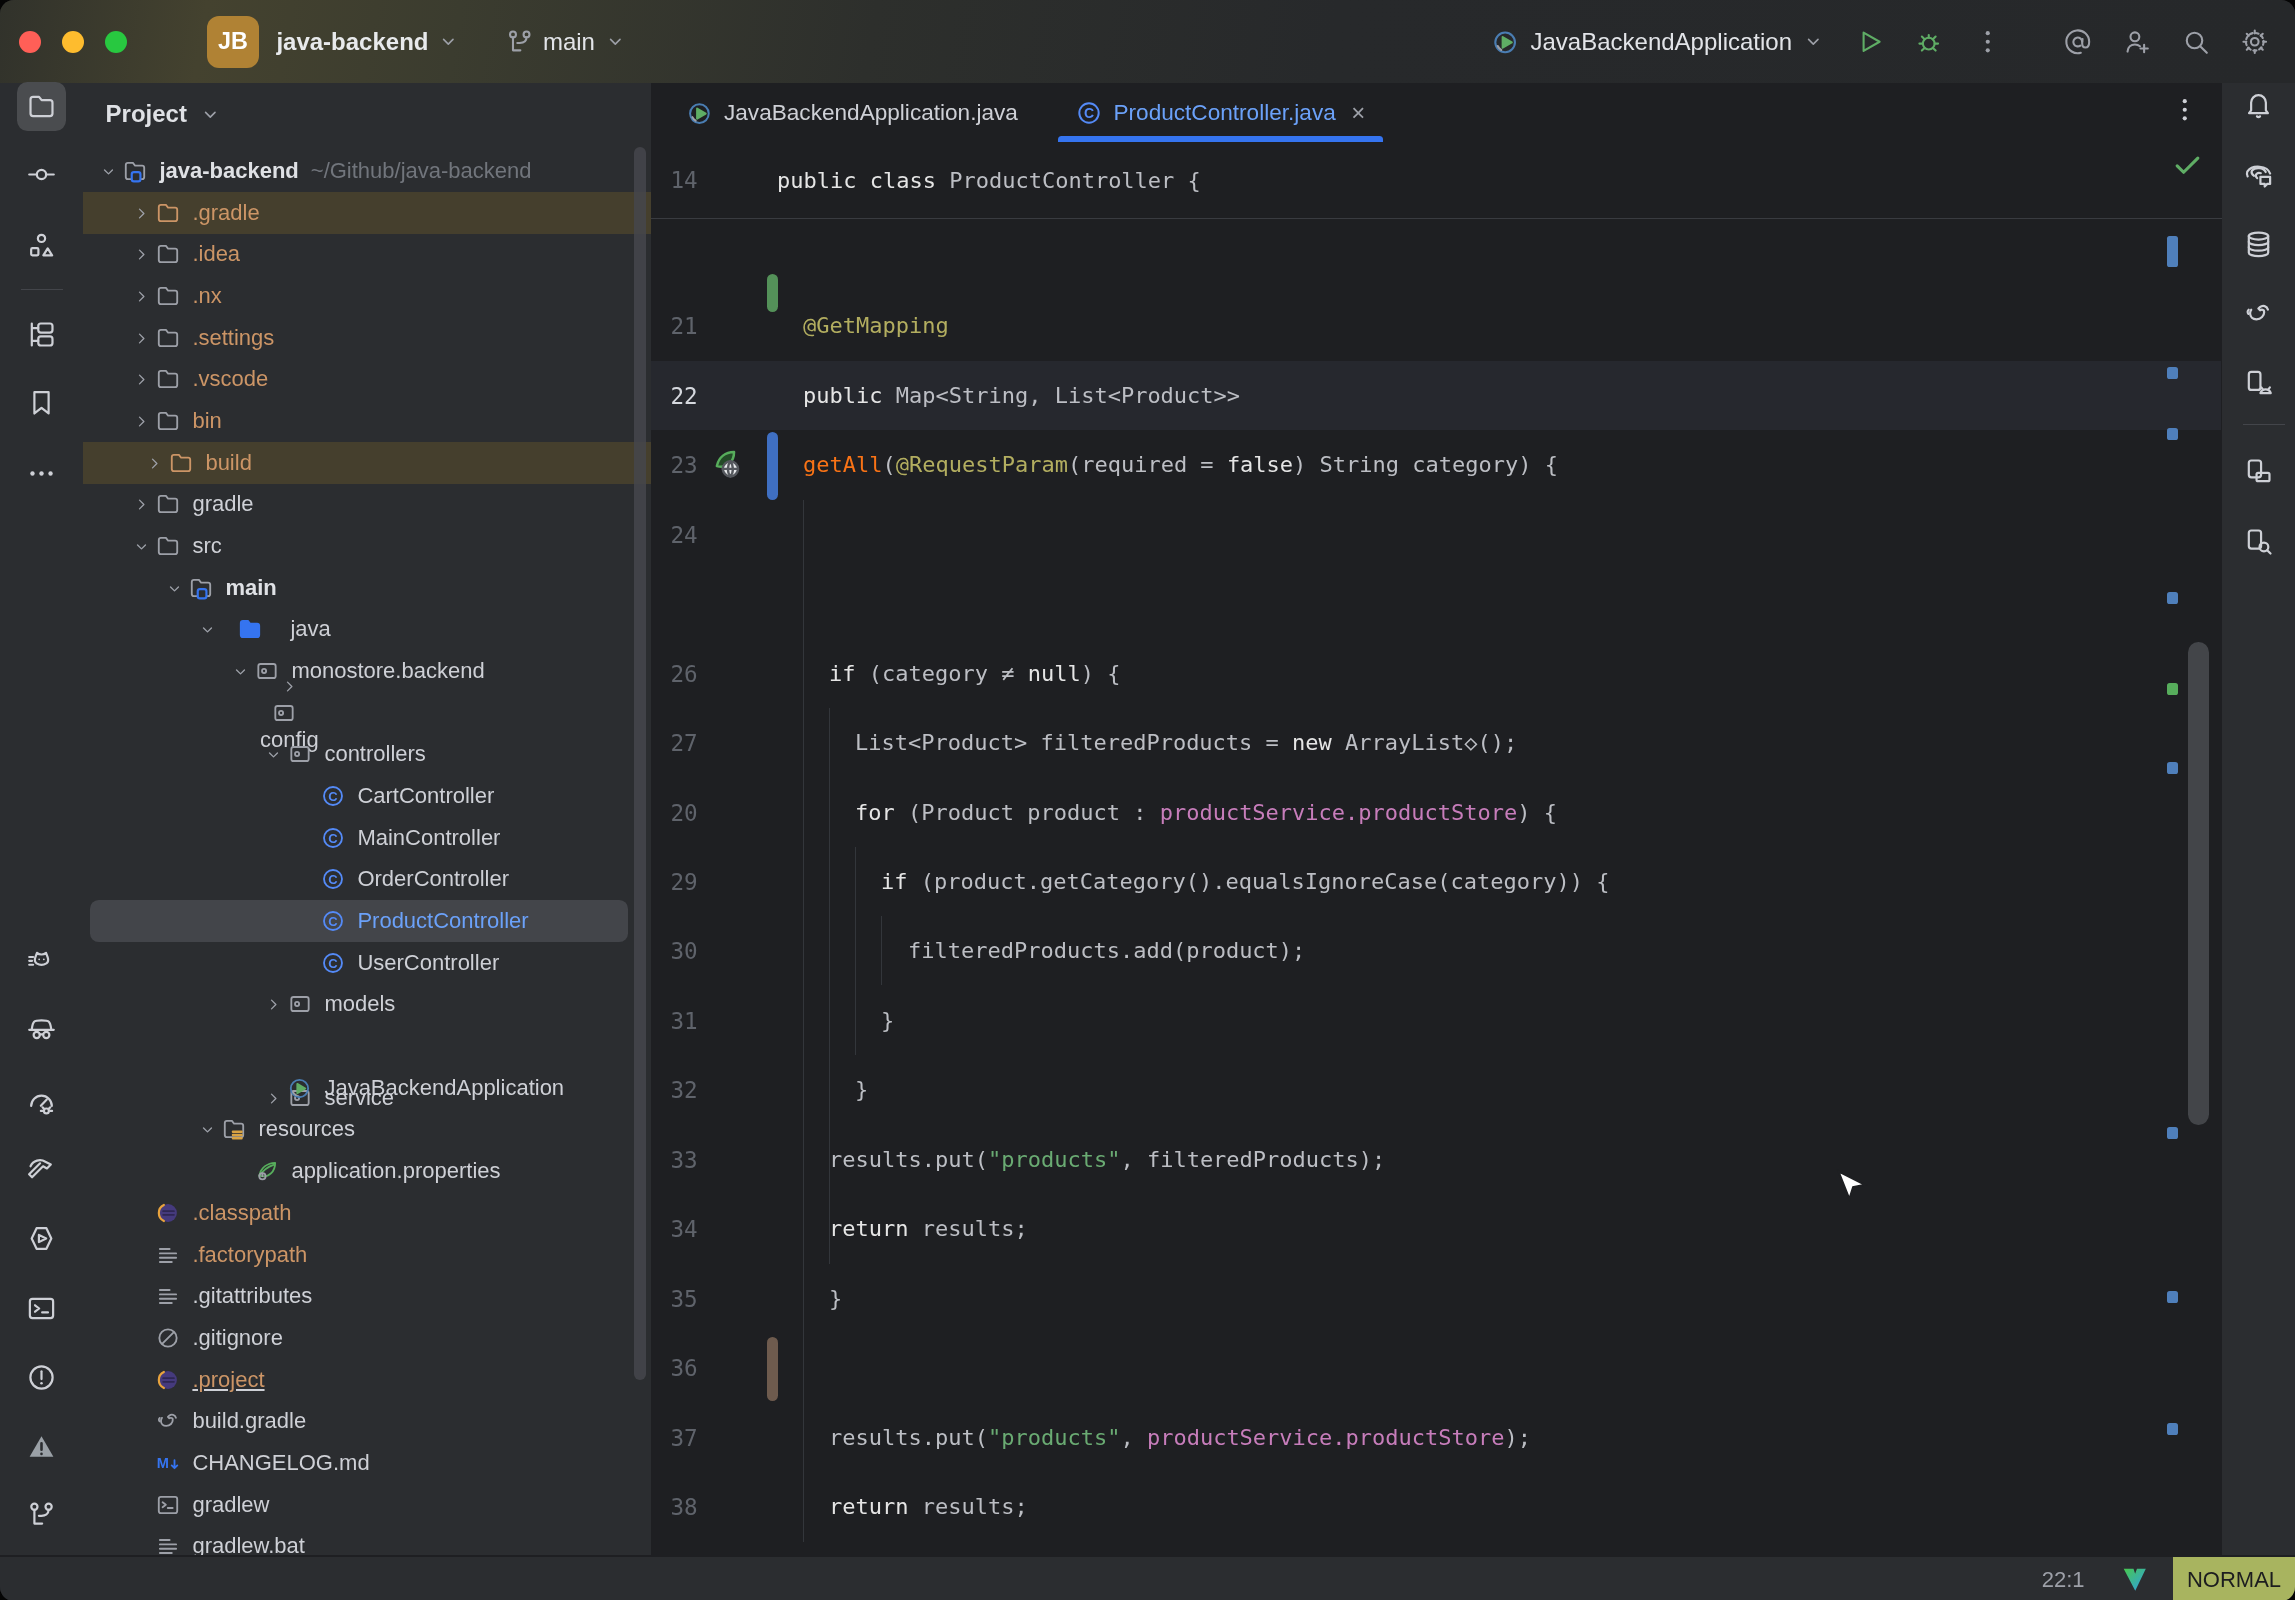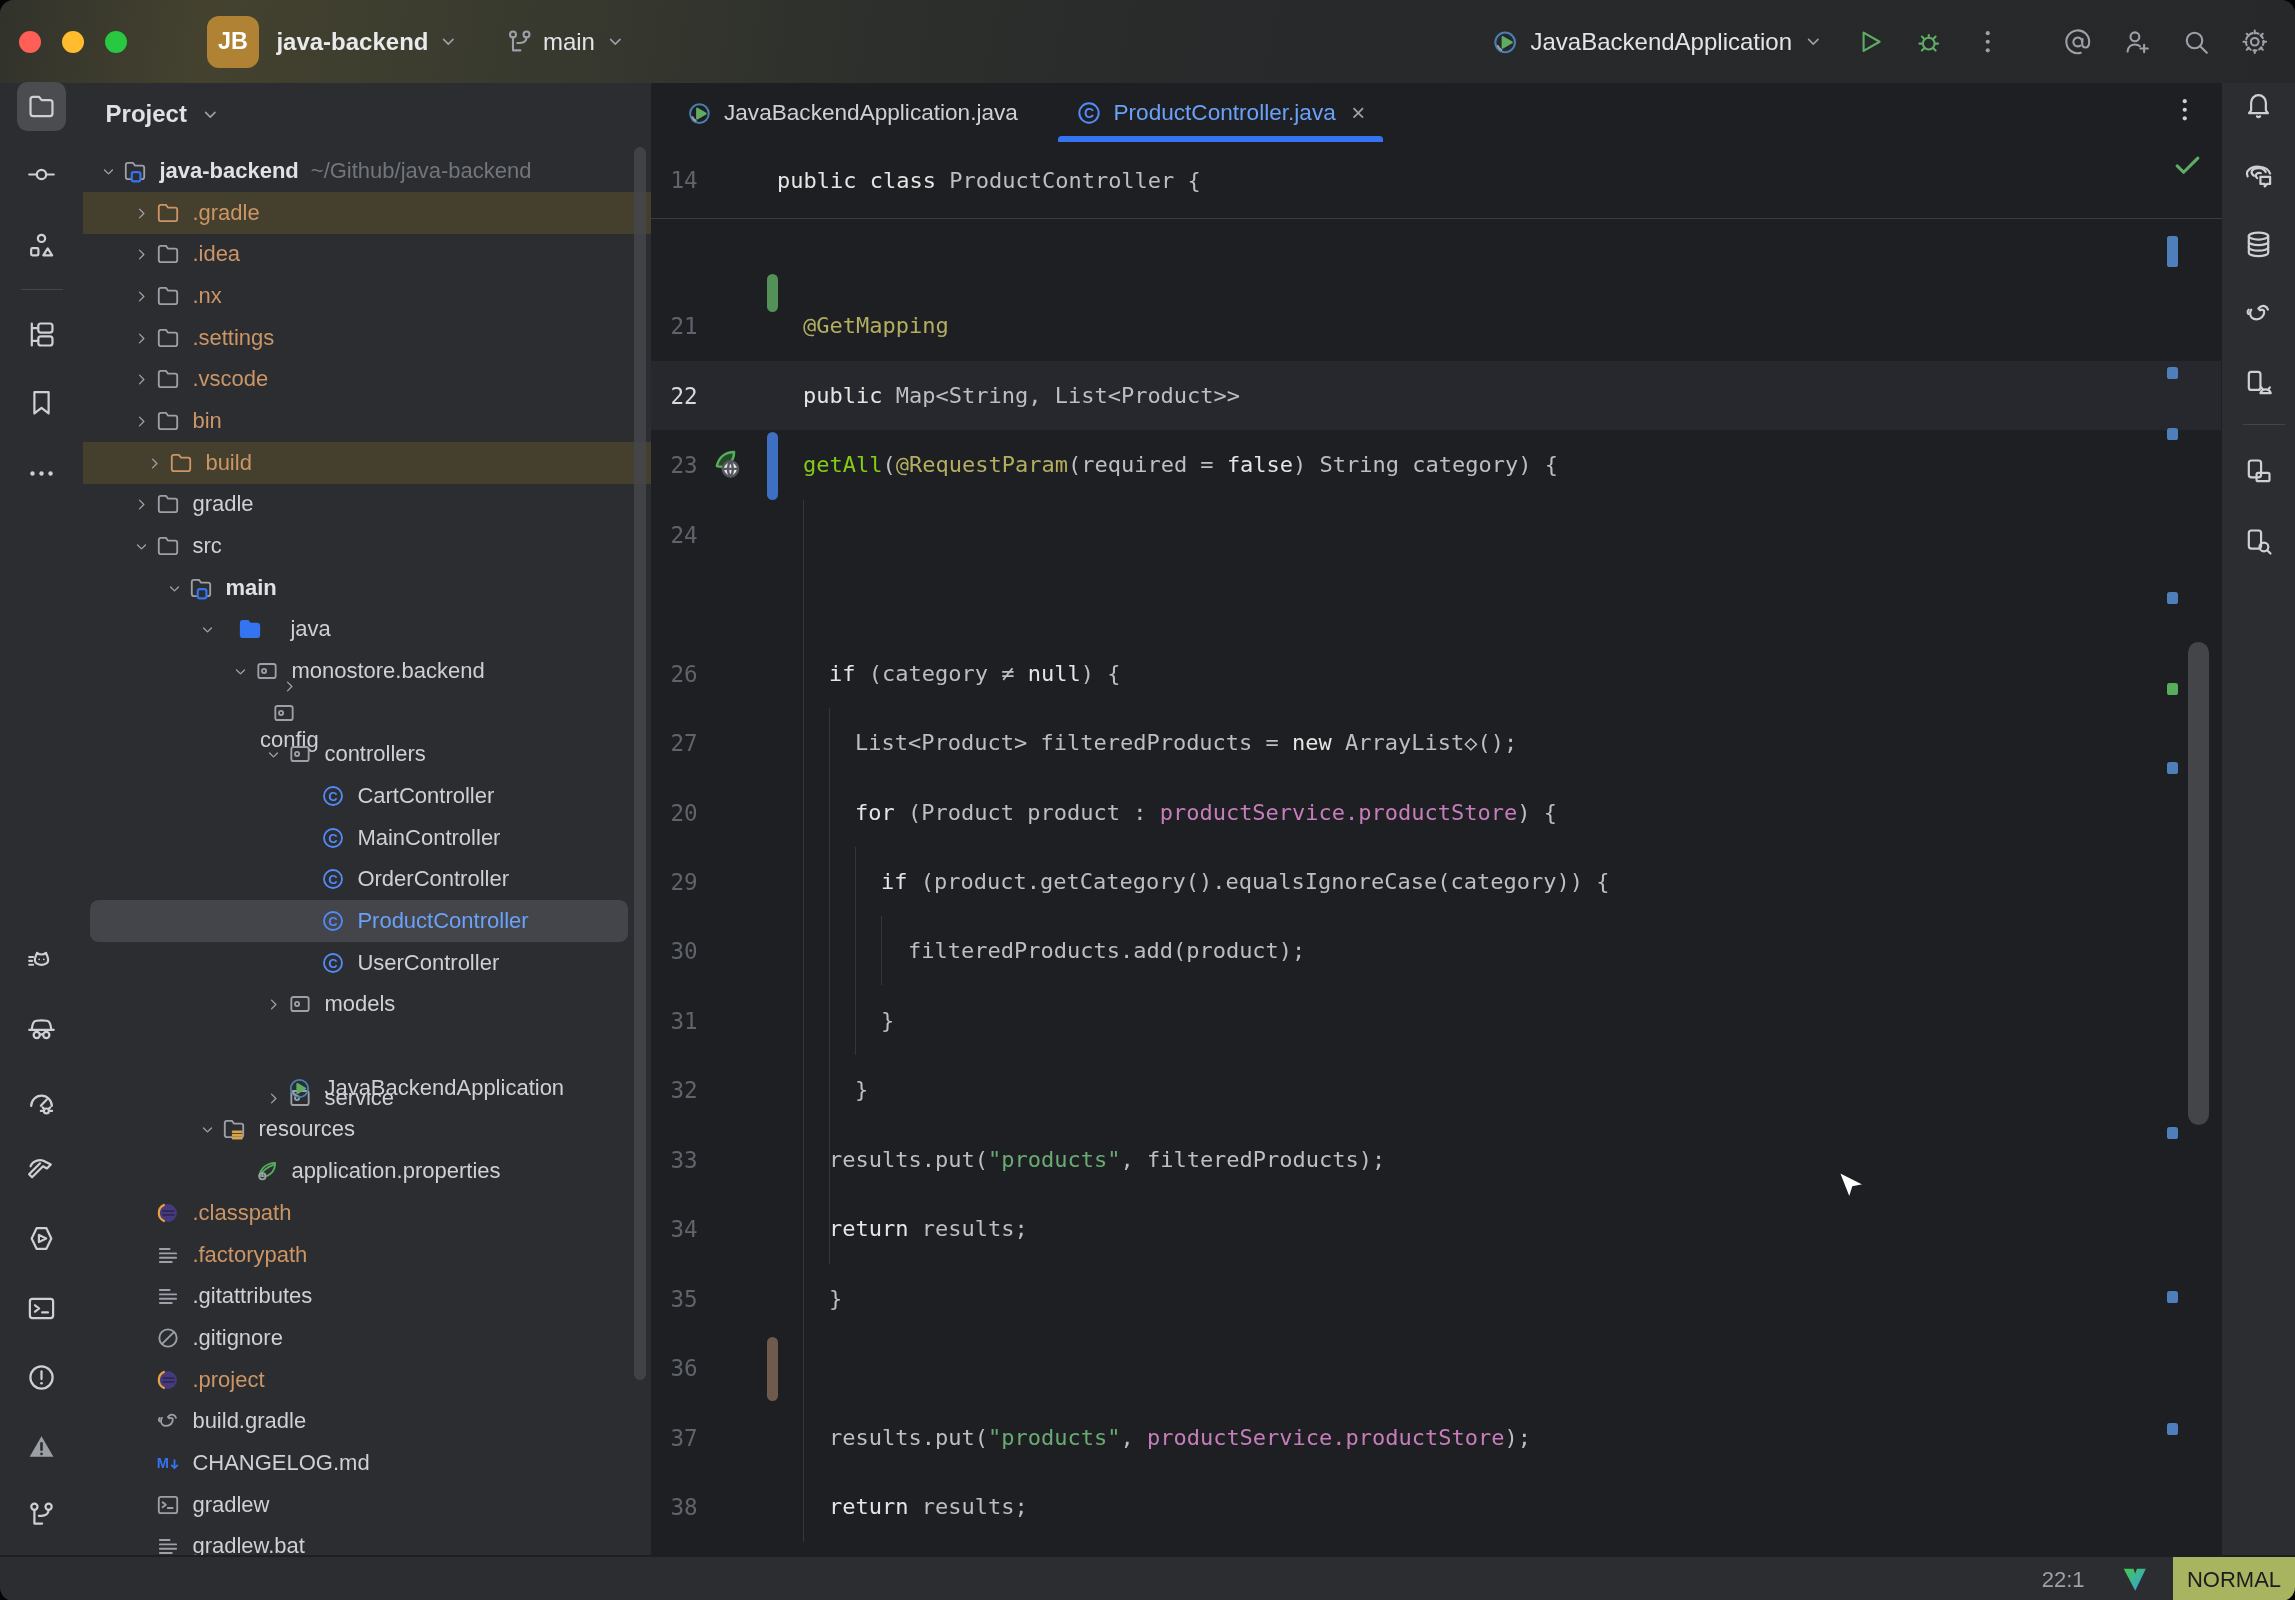--- a/index.html
+++ b/index.html
@@ -66,21 +66,21 @@
   .codearea{position:absolute;left:0;top:59px;width:100%;height:1413px;overflow:hidden;
     font-family:"DejaVu Sans Mono","Liberation Mono","DejaVu Sans",monospace;font-size:22px;}
   .curline{position:absolute;left:0;top:219px;width:100%;height:69px;background:#26282e;}
   .crow{position:absolute;left:0;width:100%;height:69px;display:flex;align-items:center;}
   .lnum{position:absolute;left:8.7px;width:38px;text-align:right;color:#5f636b;font-size:22.6px;}
   .lnum.cur{color:#d5d8de;}
   .gicon{position:absolute;left:59px;width:35px;height:35px;top:17.4px;}
   .gicon svg{width:35px;height:35px;}
   .vcsbar{position:absolute;left:116px;width:11.3px;border-radius:6px;}
   .codetext{position:absolute;left:126px;white-space:pre;}
-  .pl{color:#bcbec4}.kw{color:#e5e5e5}.an{color:#b3ae60}.mt{color:#84cc16}.st{color:#6aab73}.fd{color:#c77dbb}
+  .pl{color:#bcbec4}.kw{color:#e5e5e5}.an{color:#b3ae60}.mt{color:#f97316}.st{color:#6aab73}.fd{color:#c77dbb}
   .sticky{position:absolute;left:0;top:0;width:100%;height:76px;background:#1e1f22;border-bottom:1.7px solid #393b40;z-index:3;}
   .guide{position:absolute;width:0.9px;background:#33363b;}
   .ed-check{position:absolute;left:1521px;top:66px;color:#5fad65;z-index:4;}
   .ed-check svg{width:31px;height:31px;}
   .stripemark{position:absolute;left:1516px;width:11.3px;border-radius:2.6px;z-index:4;}
   .ed-scroll{position:absolute;left:1537px;top:559px;width:21px;height:483px;background:#47494e;border-radius:10.4px;opacity:.9;z-index:4;}
   
   .statusbar{position:absolute;left:0;top:1556px;width:100%;height:45px;background:#2b2d30;
     border-top:0.9px solid #1e1f22;display:flex;align-items:center;justify-content:flex-end;font-size:22px;}
   .caretpos{color:#9da0a8;margin-right:35px;}
@@ -713,21 +713,21 @@
             <span class="ticon">
               <svg viewBox="0 0 24 24" fill="none" stroke="currentColor" stroke-width="1.7" stroke-linecap="round" stroke-linejoin="round">
                 <circle cx="12" cy="12" r="8"></circle>
                 <path d="M6.8 17.2L17.2 6.8"></path>
               </svg>
             </span>
             <span class="">.gitignore</span>
           </div>
         </div>
         <div class="trow" style="top: 1209px;">
-          <div class="inner" style="padding-left: 45px;">
+          <div class="inner" style="padding-left: 45px; text-decoration: underline;">
             <span class="chev"></span>
             <span class="ticon">
               <svg viewBox="0 0 24 24" fill="none" stroke="currentColor" stroke-width="1.7" stroke-linecap="round" stroke-linejoin="round">
                 <circle cx="12" cy="12" r="8.2" fill="#453a7d" stroke="none"></circle>
                 <path d="M8.2 4.6a8.2 8.2 0 0 0 0 14.8" stroke="#e8a33d" stroke-width="2"></path>
                 <path d="M7.5 10.3h10M7.5 13.7h10" stroke="#2e2753" stroke-width="1.6"></path>
               </svg>
             </span>
             <span class="t-ex">.project</span>
           </div>

